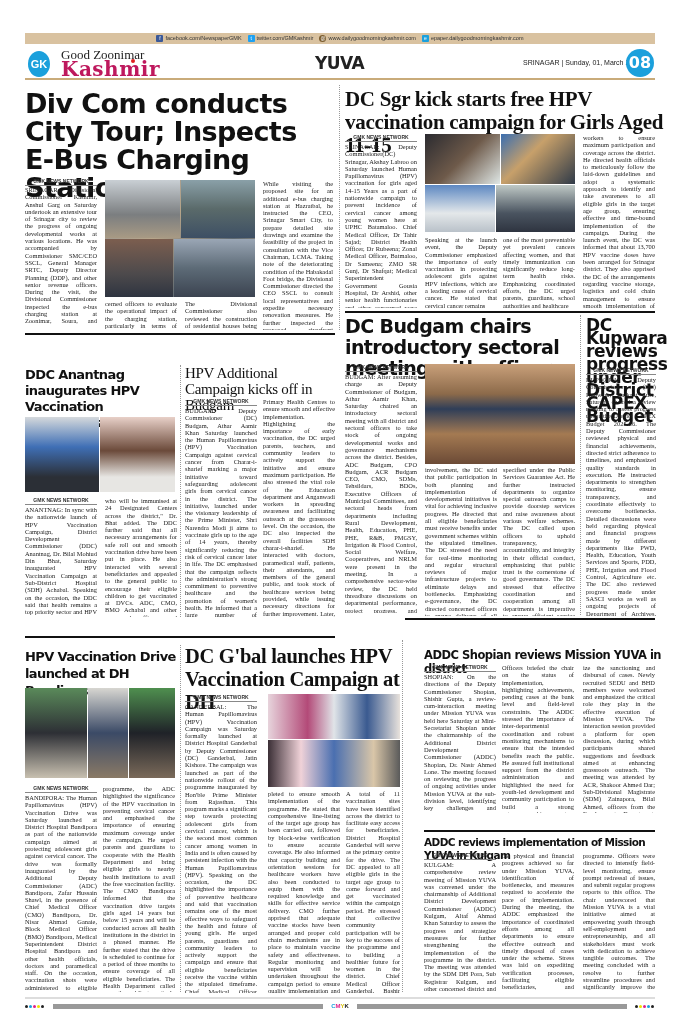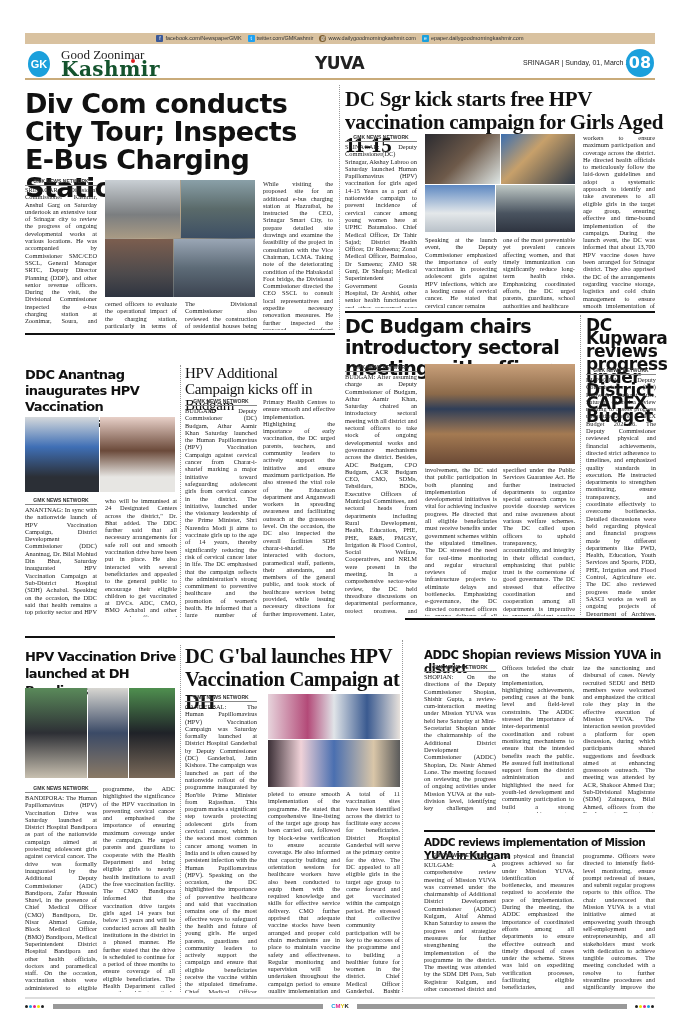--- a/index.html
+++ b/index.html
@@ -3,21 +3,21 @@
 <meta charset="utf-8">
 <style>
 *{box-sizing:border-box;margin:0;padding:0}
 body{width:680px;height:1031px;background:#fff;font-family:"DejaVu Serif",serif;position:relative;overflow:hidden;color:#222}
 .abs{position:absolute}
 .topbar{left:25px;top:33px;width:630px;height:11px;background:#d9c2a0;display:flex;align-items:center;justify-content:center;gap:6px;font-family:"Liberation Sans",sans-serif;font-size:5.5px;color:#333}
 .topbar .ic{display:inline-block;width:7px;height:7px;border-radius:1px;color:#fff;font-size:5px;line-height:7px;text-align:center;margin-right:2px}
 .masthead{left:25px;top:44px;width:630px;height:36px;border-bottom:2px solid #c9ab7a}
 .gk-logo{left:3px;top:7px;width:22px;height:26px;border-radius:50%;background:#1ba0dc;color:#fff;font-family:"Liberation Sans",sans-serif;font-size:11px;font-weight:bold;text-align:center;line-height:26px}
 .brand1{left:36px;top:3px;font-family:"Liberation Serif",serif;font-size:13px;color:#222}
-.brand2{left:36px;top:13px;font-family:"DejaVu Serif",serif;font-size:20px;font-weight:bold;color:#14532d;letter-spacing:0.5px}
+.brand2{left:36px;top:13px;font-family:"DejaVu Serif",serif;font-size:20px;font-weight:bold;color:#be185d;letter-spacing:0.5px}
 .brand2 .dot{position:absolute;left:70px;top:2px;width:4px;height:4px;border-radius:50%;background:#e02020}
 .news{left:290px;top:9px;font-family:"DejaVu Sans",sans-serif;font-size:17px;font-weight:bold;letter-spacing:-0.5px}
 .dateline{left:498px;top:15px;font-family:"Liberation Sans",sans-serif;font-size:7px;color:#222}
 .pgnum{left:601px;top:5px;width:28px;height:28px;border-radius:50%;background:#1ba0dc;color:#fff;font-family:"DejaVu Sans",sans-serif;font-weight:bold;font-size:16px;text-align:center;line-height:28px}
 .hl-sans{font-family:"DejaVu Sans",sans-serif;font-weight:bold;color:#111;letter-spacing:-0.6px}
 .hl-serif{font-family:"Liberation Serif",serif;color:#111;letter-spacing:-0.3px}
 .byline{font-family:"Liberation Sans",sans-serif;font-size:5px;font-weight:bold;color:#333;border-bottom:1px solid #888;padding-bottom:1px;text-align:center}
 .col{font-family:"Liberation Serif",serif;font-size:6.4px;line-height:7.3px;color:#222;text-align:justify}
 .photo{overflow:hidden}
 .rule{height:2px;background:#111}

